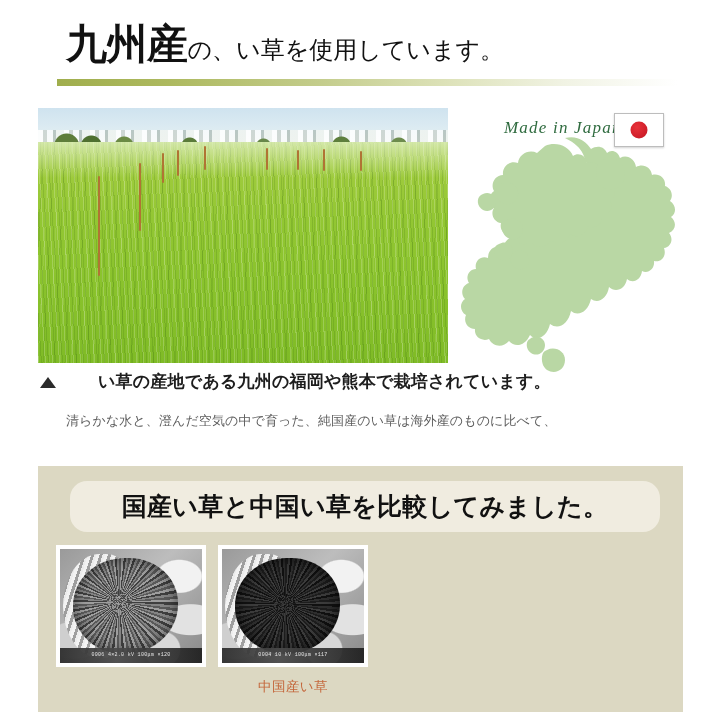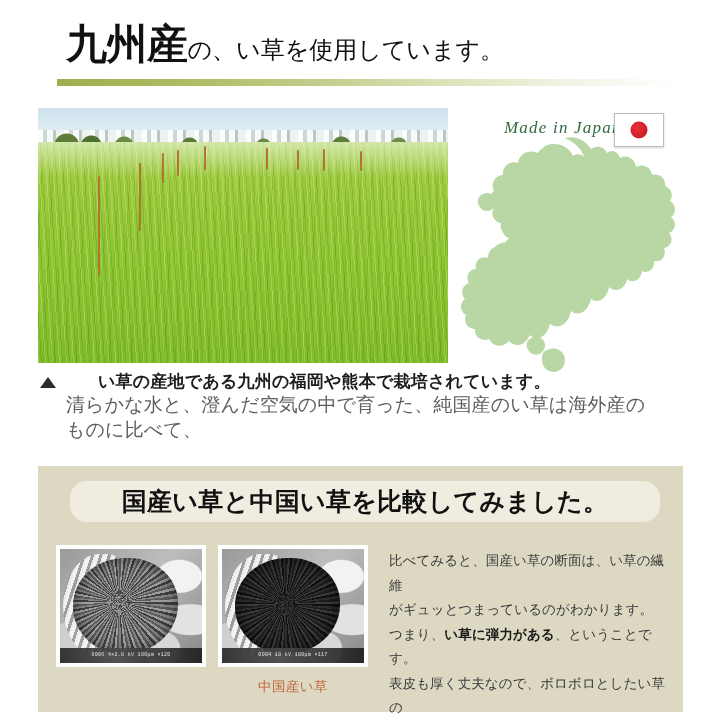--- a/index.html
+++ b/index.html
@@ -106,32 +106,32 @@
     position:absolute;left:40px;top:377px;
     width:0;height:0;border-left:8px solid transparent;border-right:8px solid transparent;
     border-bottom:11px solid #2b2b2b;
   }
   .cap-head{
     position:absolute;left:66px;top:370px;white-space:nowrap;
     font-family:"Liberation Sans","DejaVu Sans",sans-serif;
     font-size:17px;font-weight:700;color:#1d1d1d;letter-spacing:.2px;margin-left:32px;
   }
   .cap-body{
-    position:absolute;left:66px;top:392px;width:585px;
-    font-family:"Liberation Sans","DejaVu Sans",sans-serif;
-    font-size:19px;color:#5d5d5d;line-height:25px;letter-spacing:.1px;
+    position:absolute;left:66px;top:408px;width:585px;
+    font-family:"Liberation Sans","DejaVu Sans",sans-serif;
+    font-size:13px;color:#5d5d5d;line-height:25px;letter-spacing:.1px;
   }
 
   
   .panel{
     position:absolute;left:38px;top:466px;width:645px;height:246px;
     background:#dcd8c2;
   }
   .panel-head{
-    position:absolute;left:70px;top:481px;width:590px;height:41px;
+    position:absolute;left:70px;top:481px;width:590px;height:51px;
     background:#f0ece0;
     border-radius:17px;
   }
   .panel-head-txt{
     position:absolute;left:0;top:0;width:100%;height:100%;
     display:flex;align-items:center;justify-content:center;
     font-family:"Liberation Serif","DejaVu Serif",serif;
     font-size:25px;font-weight:700;color:#111111;letter-spacing:.3px;
     white-space:nowrap;
   }
@@ -288,21 +288,14 @@
   <div class="micro two">
     <div class="micro-img">
       <div class="m-bg"></div>
       <div class="m-rind"></div>
       <div class="m-core"></div>
       <div class="m-bar">0004   10 kV  100μm  ×117</div>
     </div>
   </div>
   <div class="m-cap two">中国産い草</div>
 
-  <div class="cmp-body">
-    <div>比べてみると、国産い草の断面は、い草の繊維</div>
-    <div>がギュッとつまっているのがわかります。</div>
-    <div><span>つまり、</span><b>い草に弾力がある</b><span>、ということです。</span></div>
-    <div>表皮も厚く丈夫なので、ボロボロとしたい草の</div>
-
-  </div>
 
 </div>
 
 </body></html>

